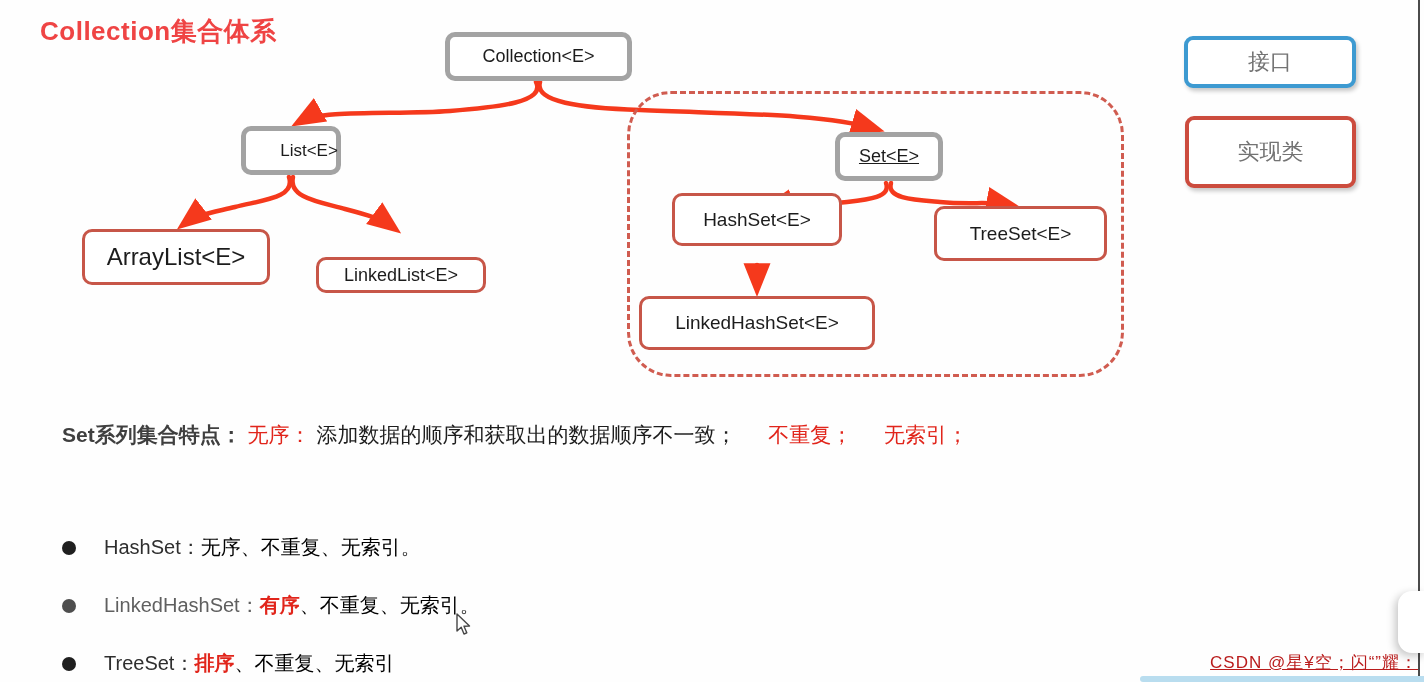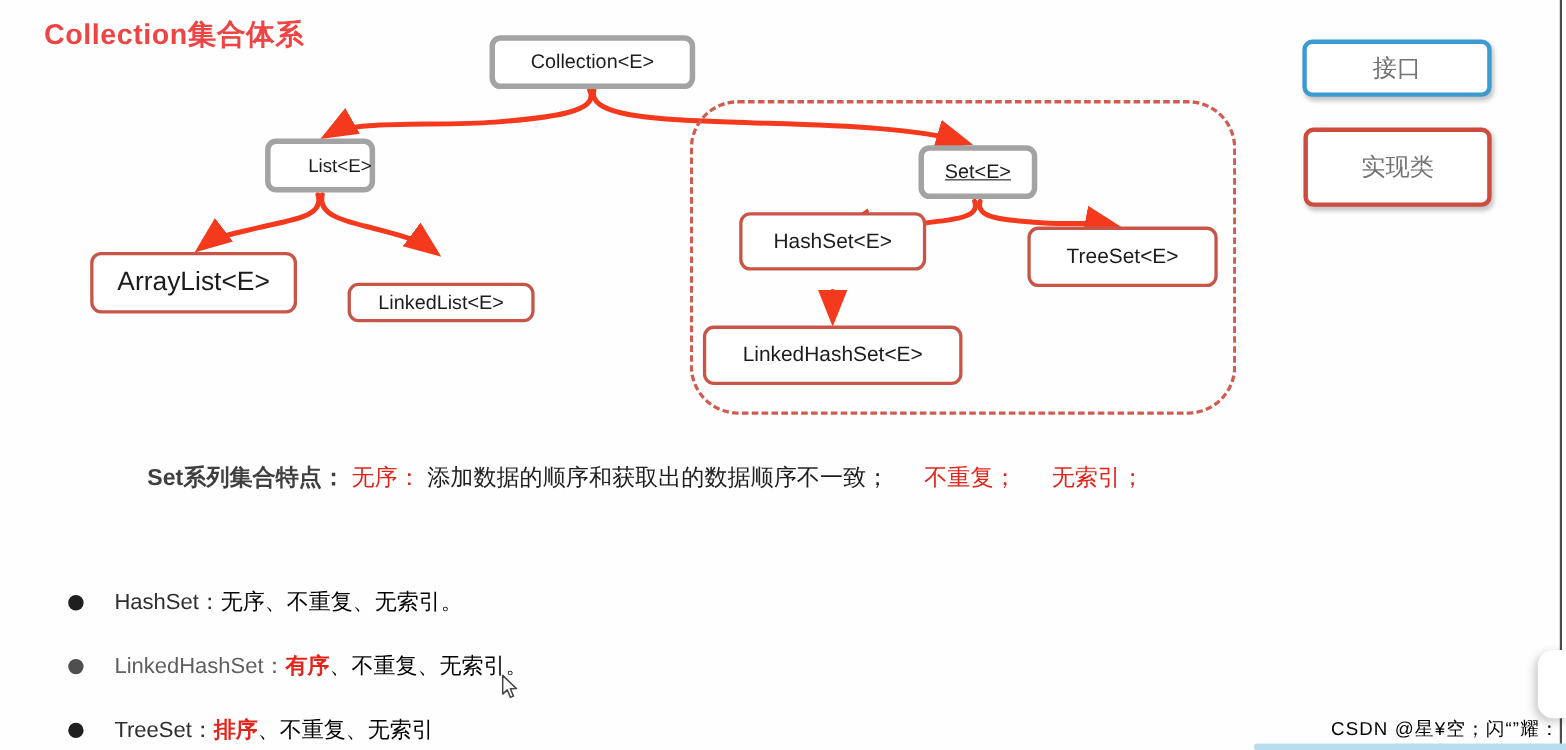--- a/index.html
+++ b/index.html
@@ -44,21 +44,21 @@
   #n-linkedhashset { left:639px; top:296px; width:236px; height:54px; font-size:19px; }
 
   .legend-box {
     position:absolute; display:flex; align-items:center; justify-content:center;
     background:#ffffff; border-radius:9px; font-size:22px; color:#737373;
     box-shadow:2px 3px 4px rgba(0,0,0,0.22);
   }
   #legend-interface { left:1184px; top:36px;  width:172px; height:52px; border:4px solid #3d9ad1; }
   #legend-impl      { left:1185px; top:116px; width:171px; height:72px; border:4px solid #cc4c3e; }
 
-  .notes { position:absolute; left:62px; top:420px; width:1050px;text-align:center; }
+  .notes { position:absolute; left:62px; top:420px; width:1050px; }
   .notes-heading { font-size:21px; line-height:30px; }
   .nh-bold { font-weight:800; color:#3f3f3f; }
   .nh-red  { color:#e1251b; }
   .nh-red.sp { margin-left:26px; }
   .nh-black { color:#1d1d1d; }
 
   .bullet-row {
     position:absolute; left:62px; display:flex; align-items:center;
     font-size:20px; color:#1d1d1d;margin-top:48px;
   }
@@ -67,22 +67,23 @@
   #bullet-2 { top:602px; }
   .dot { width:14px; height:14px; border-radius:50%; background:#1f1f1f; margin-right:28px; flex:0 0 auto; }
   #bullet-1 .dot { background:#4e4e4e; }
   .b-label { color:#2e2e2e; }
   #bullet-1 .b-label { color:#5f5f5f; }
   .b-highlight { color:#e1251b; font-weight:800; }
   .b-rest { color:#000000; }
 
   .watermark {
     position:absolute; right:6px; top:651px;
-    font-size:17px; color:#000000; letter-spacing:1px;
+    font-size:17px; color:#b91c1c; letter-spacing:1px;
     white-space:nowrap;
+    text-decoration:underline;
   }
 
   .right-line { position:absolute; left:1418px; top:0; width:2px; height:682px; background:#4b4b4b; }
 
   .float-widget {
     position:absolute; left:1398px; top:591px; width:28px; height:62px;
     background:#ffffff; border-radius:14px 0 0 14px;
     box-shadow:-3px 3px 9px rgba(0,0,0,0.22);
   }
 

